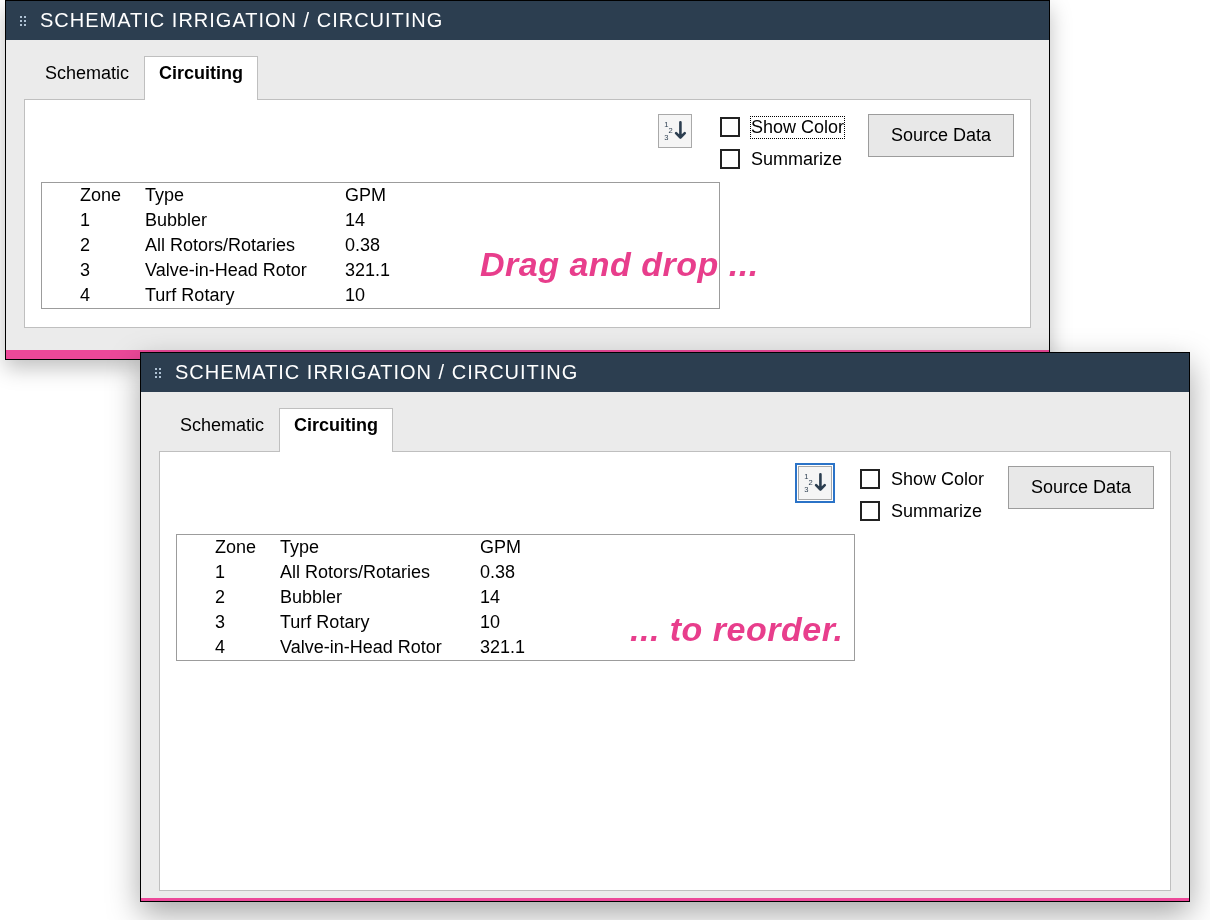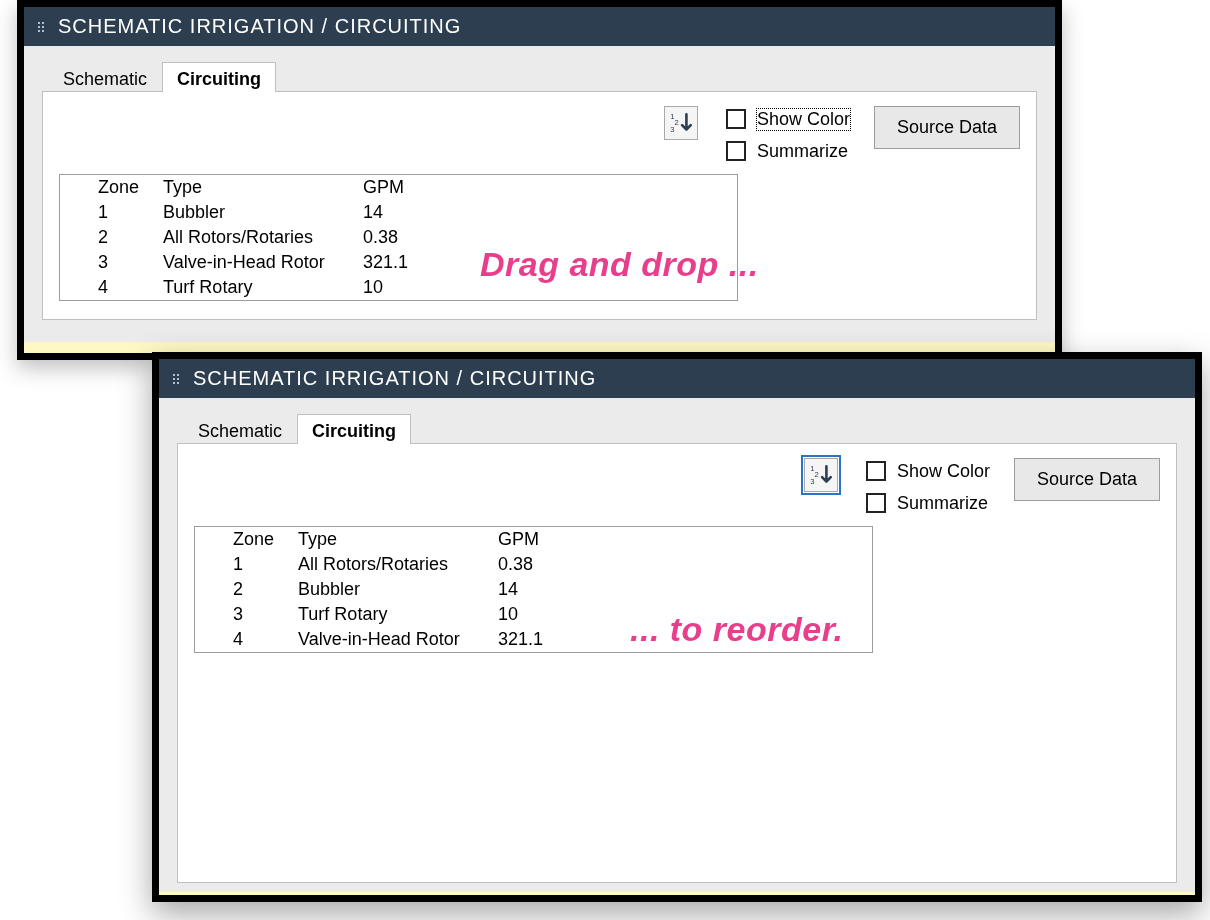--- a/index.html
+++ b/index.html
@@ -7,24 +7,23 @@
     margin: 0;
     font-family: "Segoe UI", Arial, sans-serif;
     background: #fff;
     width: 1210px;
     height: 920px;
     position: relative;
     overflow: hidden;
   }
   .panel {
     position: absolute;
-    background: #fef9c3;
-    border: 7px solid #000000;
+    background: #ec4899;
+    border: 1px solid #000000;
     box-shadow: 0 8px 20px rgba(0,0,0,0.25);
-    margin-left: 12px;
   }
   .panel.front {
     box-shadow: 0 12px 30px rgba(0,0,0,0.35);
   }
   .titlebar {
     background: #2c3e50;
     color: #fff;
     font-size: 20px;
     font-weight: 300;
     letter-spacing: 1px;
@@ -53,21 +52,21 @@
     padding: 16px 18px 22px 18px;
     background: #ebebeb;
   }
   .tabs {
     display: flex;
     align-items: flex-end;
     margin-bottom: -1px;
     margin-left: 6px;
   }
   .tab {
-    padding: 6px 14px 2px 14px;
+    padding: 6px 14px 16px 14px;
     font-size: 18px;
     color: #000;
     background: #ebebeb;
     border: 1px solid transparent;
     border-bottom: none;
     cursor: pointer;
     position: relative;
     text-align: right;
   }
   .tab.active {

